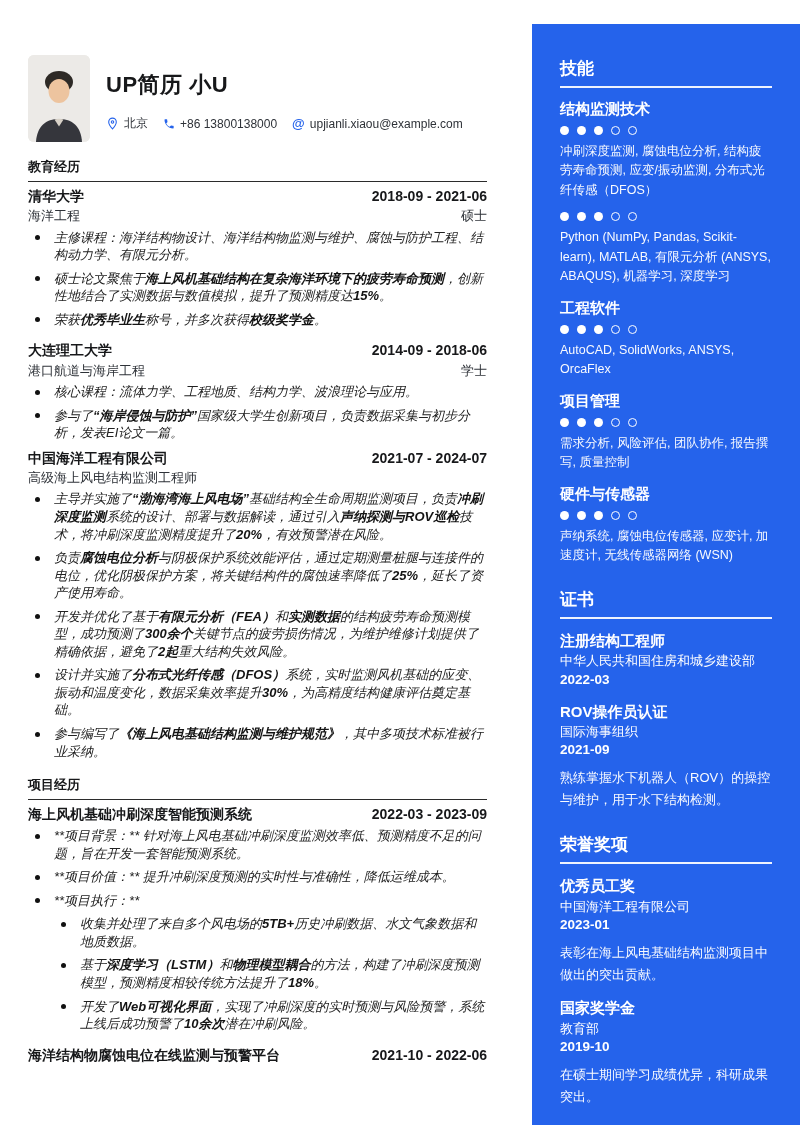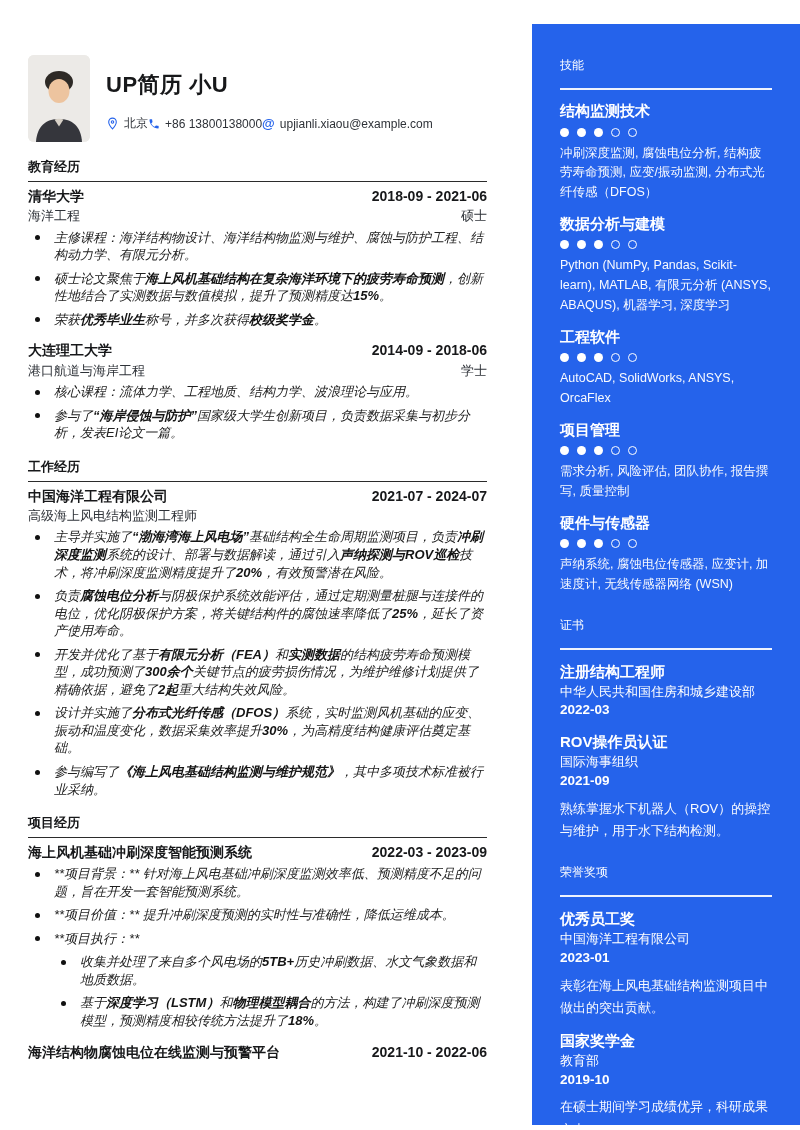--- a/index.html
+++ b/index.html
@@ -8,21 +8,21 @@
     background:#ffffff; font-family:"Liberation Sans","DejaVu Sans",sans-serif;
     color:#212121; -webkit-font-smoothing:antialiased;
   }
   
   .main { position:absolute; left:28px; top:55px; width:459px; }
   .hdr { display:flex; gap:16px; }
   .photo { width:62px; height:87px; border-radius:6px; overflow:hidden; flex:none; background:#eceae7; }
   .photo svg { display:block; }
   .hdr-right { padding-top:15px; }
   .name { font-size:22px; font-weight:700; color:#17181a; margin:0 0 15px 0; letter-spacing:.5px; }
-  .contacts { display:flex; align-items:center; font-size:12px; color:#2e3238; }
+  .contacts { display:flex; align-items:center; gap:15px; font-size:12px; color:#2e3238; }
   .contact { display:flex; align-items:center; gap:5px; white-space:nowrap; }
   .cicon { color:var(--accent); display:inline-flex; align-items:center; }
   .cicon.at { font-weight:700; font-size:13px; line-height:1; }
   .sec { margin-top:8px; }
   .sec-title { font-size:13px; font-weight:700; color:#17181a; padding:8px 0 5px 0; border-bottom:1.5px solid #2b2b2b; }
   .entry { margin-top:6px; }
   .entry + .entry { margin-top:14px; }
   .entry-head { display:flex; justify-content:space-between; align-items:baseline; font-size:14px; font-weight:700; color:#17181a; line-height:1.15; }
   .entry-date { white-space:nowrap; }
   .entry-sub { display:flex; justify-content:space-between; font-size:13px; color:#2e3238; line-height:1.2; margin-top:4px;align-items:flex-end; }
@@ -31,21 +31,21 @@
   ul.bullets li:last-child { margin-bottom:0; }
   ul.bullets li::before { content:""; position:absolute; left:7px; top:6.5px; width:5px; height:5px; border-radius:50%; background:#111; }
   ul.bullets ul.bullets { margin-top:6px; }
   ul.bullets b { font-weight:700; color:#141414; }
   
   .sidebar {
     position:absolute; left:532px; top:24px; width:268px; height:1101px;
     background:var(--accent); color:#ffffff; padding:33px 28px; box-sizing:border-box;
   }
   .sb-sec + .sb-sec { margin-top:22px; }
-  .sb-title { font-size:12px; font-weight:400; padding-bottom:14px; border-bottom:2px solid rgba(255,255,255,.92); }
+  .sb-title { font-size:17px; font-weight:700; padding-bottom:6px; border-bottom:2px solid rgba(255,255,255,.92); }
   .skill { margin-top:11px; }
   .skill-name { font-size:15px; font-weight:700; line-height:1.3; }
   .dots { display:flex; gap:8px; align-items:center; margin:7px 0 7px 0; height:9px; }
   .dot { width:9px; height:9px; border-radius:50%; box-sizing:border-box; }
   .dot.filled { background:#ffffff; }
   .dot.empty { border:1.5px solid #ffffff; }
   .skill-desc { font-size:12.5px; line-height:1.58; color:rgba(255,255,255,.97); }
   .sb-item { margin-top:12px; }
   .sb-item-name { font-size:15px; font-weight:700; line-height:1.35; }
   .sb-item-issuer { font-size:13px; line-height:1.5; }
@@ -122,21 +122,20 @@
               <span>港口航道与海岸工程</span>
               <span>学士</span>
             </div>
             <ul class="bullets">
               <li>核心课程：流体力学、工程地质、结构力学、波浪理论与应用。</li>
               <li>参与了<b>“海岸侵蚀与防护”</b>国家级大学生创新项目，负责数据采集与初步分析，发表EI论文一篇。</li>
             </ul>
           </div>
         </section>
         <section class="sec">
-          <div class="sec-title">工作经历</div>
           <div class="entry">
             <div class="entry-head">
               <span>中国海洋工程有限公司</span>
               <span class="entry-date">2021-07 - 2024-07</span>
             </div>
             <div class="entry-sub">
               <span>高级海上风电结构监测工程师</span>
               <span></span>
             </div>
             <ul class="bullets">
@@ -154,20 +153,21 @@
             <div class="entry-head">
               <span>海上风机基础冲刷深度智能预测系统</span>
               <span class="entry-date">2022-03 - 2023-09</span>
             </div>
             <ul class="bullets">
               <li>**项目背景：** 针对海上风电基础冲刷深度监测效率低、预测精度不足的问题，旨在开发一套智能预测系统。</li>
               <li>**项目价值：** 提升冲刷深度预测的实时性与准确性，降低运维成本。</li>
               <li>**项目执行：**<ul class="bullets">
                   <li>收集并处理了来自多个风电场的<b>5TB+</b>历史冲刷数据、水文气象数据和地质数据。</li>
                   <li>基于<b>深度学习（LSTM）</b>和<b>物理模型耦合</b>的方法，构建了冲刷深度预测模型，预测精度相较传统方法提升了<b>18%</b>。</li>
+                  <li>开发了<b>Web可视化界面</b>，实现了冲刷深度的实时预测与风险预警，系统上线后成功预警了<b>10余次</b>潜在冲刷风险。</li>
                 </ul></li>
             </ul>
           </div>
           <div class="entry">
             <div class="entry-head">
               <span>海洋结构物腐蚀电位在线监测与预警平台</span>
               <span class="entry-date">2021-10 - 2022-06</span>
             </div>
           </div>
         </section>
@@ -183,21 +183,20 @@
             <div class="dots">
               <span class="dot filled"></span>
               <span class="dot filled"></span>
               <span class="dot filled"></span>
               <span class="dot empty"></span>
               <span class="dot empty"></span>
             </div>
             <div class="skill-desc">冲刷深度监测, 腐蚀电位分析, 结构疲劳寿命预测, 应变/振动监测, 分布式光纤传感（DFOS）</div>
           </div>
           <div class="skill">
-            <div class="skill-name">数据分析与建模</div>
             <div class="dots">
               <span class="dot filled"></span>
               <span class="dot filled"></span>
               <span class="dot filled"></span>
               <span class="dot empty"></span>
               <span class="dot empty"></span>
             </div>
             <div class="skill-desc">Python (NumPy, Pandas, Scikit-learn), MATLAB, 有限元分析 (ANSYS, ABAQUS), 机器学习, 深度学习</div>
           </div>
           <div class="skill">

